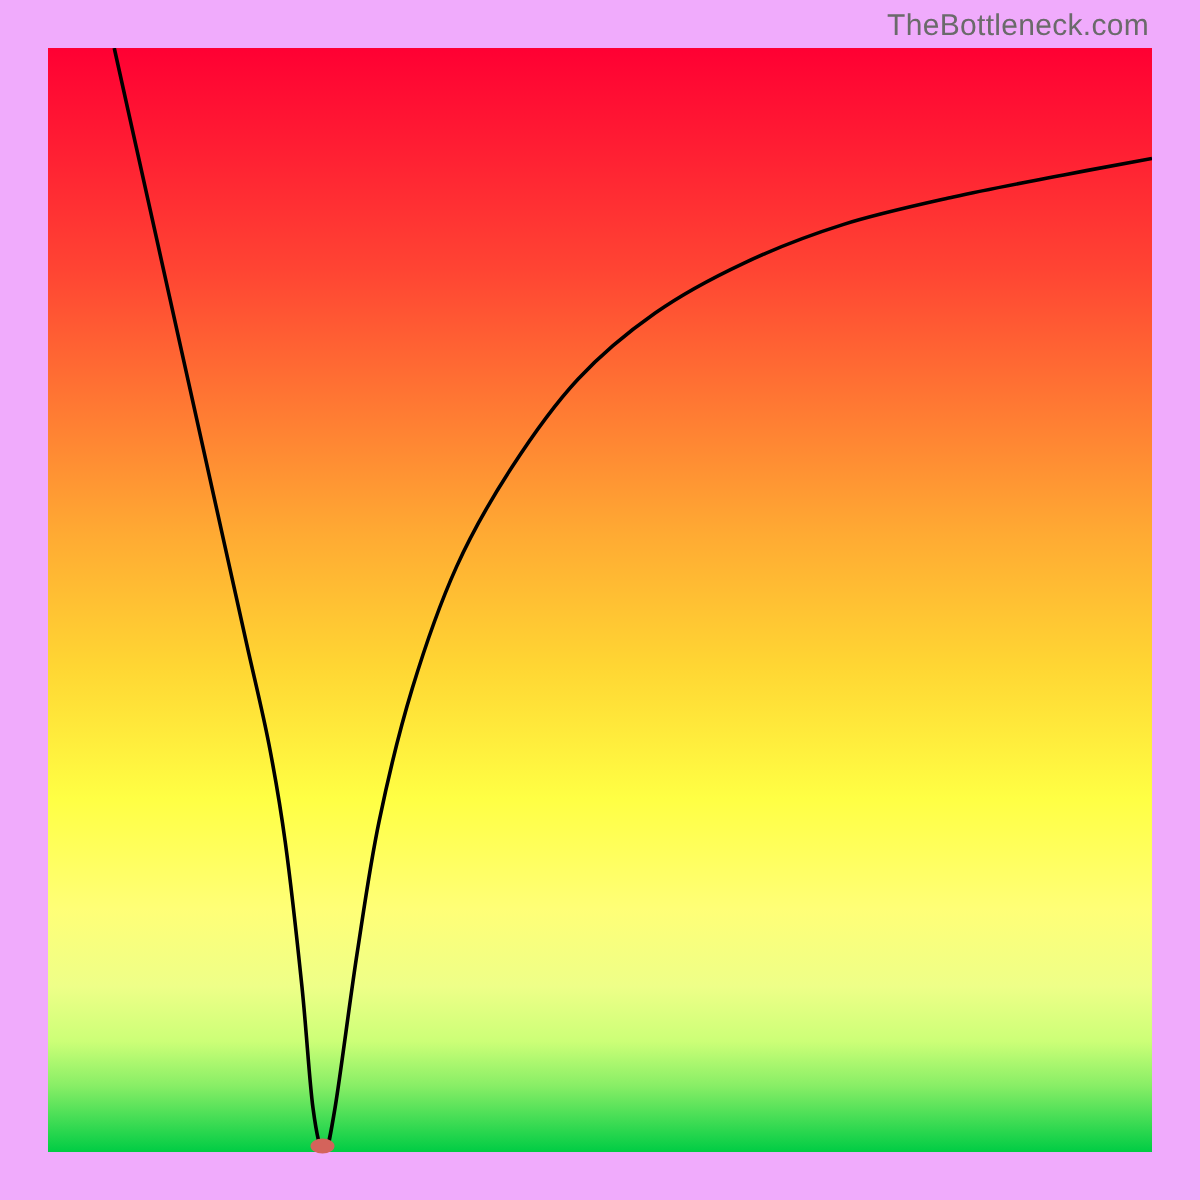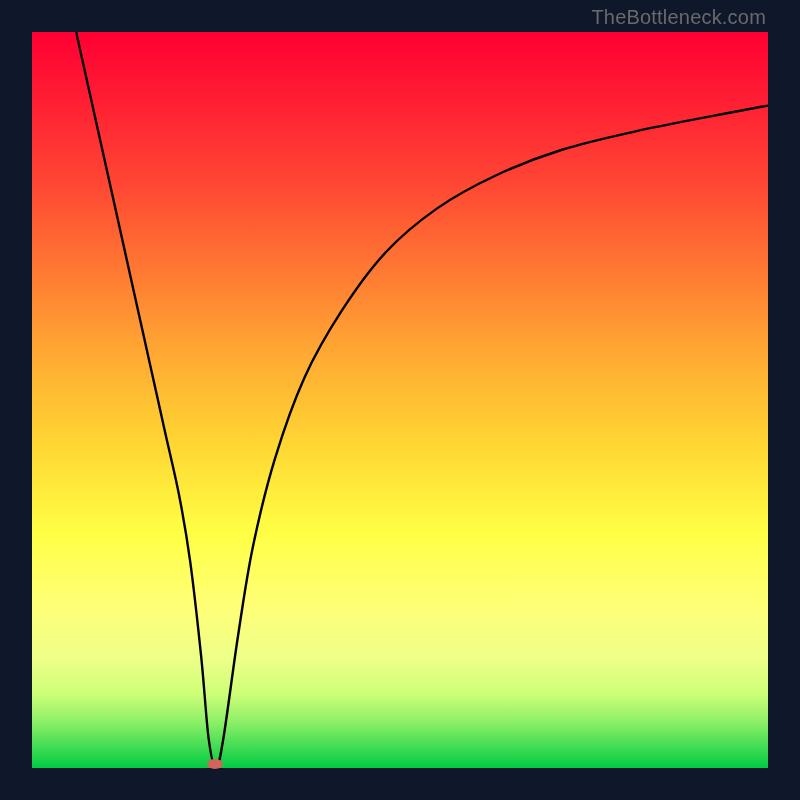--- a/index.html
+++ b/index.html
@@ -1,20 +1,20 @@
 <!DOCTYPE html>
 <html><head>
 <meta charset="utf-8">
 <style>
   * { margin: 0; padding: 0; box-sizing: border-box; }
   html, body { width: 800px; height: 800px; overflow: hidden; background: #000; }
   .frame {
     width: 800px;
     height: 800px;
-    background: #0f172a;
+    background: #f0abfc;
     position: relative;
   }
   .plot-area {
     position: absolute;
     left: 32px;
     top: 32px;
     width: 736px;
     height: 736px;
     background: linear-gradient(to bottom,
       #ff0033 0%,

